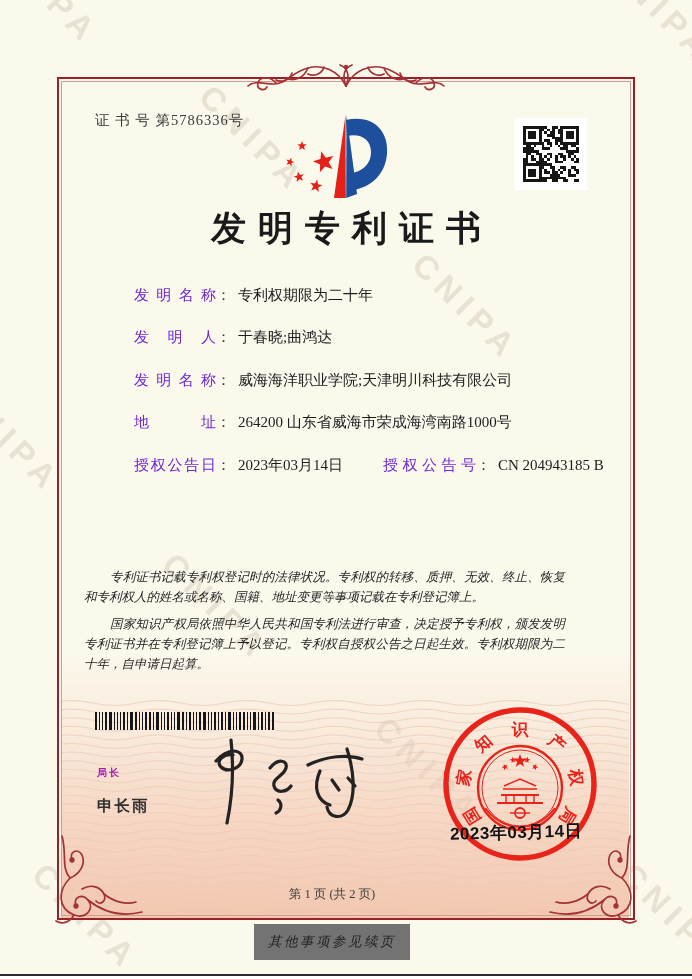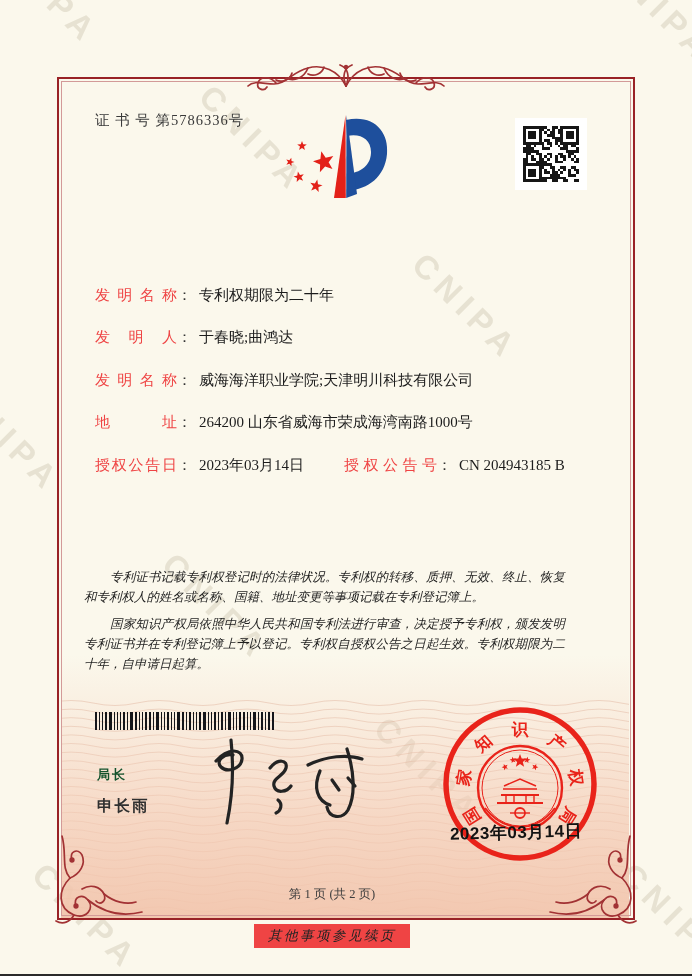--- a/index.html
+++ b/index.html
@@ -36,51 +36,51 @@
       grid-template-columns:repeat(21,1fr);grid-template-rows:repeat(21,1fr);}
   .qr i{display:block;}
   .qr i.on{background:#161616;}
 
   .title{position:absolute;left:0;top:205px;width:692px;text-align:center;
          font-size:35px;font-weight:700;color:#1a1a1a;letter-spacing:12px;text-indent:12px;}
 
   
   .fields{position:absolute;left:95px;top:286px;width:505px;font-size:15px;color:#2e2e2e;}
   .frow{height:42.4px;position:relative;white-space:nowrap;}
-  .flabel{display:inline-block;width:82px;text-align:justify;text-align-last:justify;color:#ef4444;}
+  .flabel{display:inline-block;width:82px;text-align:justify;text-align-last:justify;color:#6d28d9;margin-left:39px;}
   .fcolon{display:inline-block;margin-right:7px;color:#333;}
   .fvalue{color:#1c1c1c;}
   .fgroup2{position:absolute;left:249px;top:0;}
   .fgroup2 .flabel{width:93px;}
 
   
   .paras{position:absolute;left:84px;top:567px;width:481px;font-size:12.5px;line-height:20px;
          font-style:italic;color:#1f1f1f;text-align:justify;}
   .paras p{margin:0 0 7px 0;text-indent:26px;}
 
   .barcode{position:absolute;left:95px;top:712px;width:196px;height:18px;
            display:flex;align-items:stretch;gap:2px;}
   .barcode i{display:block;background:#15151a;}
 
-  .sign-title{position:absolute;left:97px;top:766px;font-size:13px;color:#14532d;
+  .sign-title{position:absolute;left:97px;top:766px;font-size:10px;color:#a21caf;
       font-family:"Liberation Sans","DejaVu Sans",sans-serif;font-weight:600;letter-spacing:2px;}
   .sign-name{position:absolute;left:97px;top:796px;font-size:15.5px;color:#303030;
       font-family:"Liberation Sans","DejaVu Sans",sans-serif;font-weight:600;letter-spacing:2px;}
   .signature{position:absolute;left:198px;top:735px;}
   .signature path{fill:none;stroke:#232323;stroke-width:3.2;stroke-linecap:round;stroke-linejoin:round;}
 
   .seal{position:absolute;left:441px;top:705px;}
   .seal-date{position:absolute;left:450px;top:821px;font-size:17px;font-weight:700;color:#131313;
       font-family:"Liberation Sans","DejaVu Sans",sans-serif;transform:rotate(-1.5deg);letter-spacing:0.5px;}
 
   .page-num{position:absolute;left:0;top:886px;width:692px;text-align:center;
             padding-right:28px;box-sizing:border-box;font-size:12.5px;color:#3c3c3c;}
 
   .note-box{position:absolute;left:332px;top:924px;transform:translateX(-50%);
-            background:#ef4444;padding:3px 14px;font-size:13.5px;font-style:italic;
+            background:#737373;padding:9px 14px;font-size:13.5px;font-style:italic;
             letter-spacing:2.5px;color:#242424;white-space:nowrap;}
 
   .bottom-line{position:absolute;left:0;top:974px;width:692px;height:2px;background:#2a2a2a;}
   .bottom-white{position:absolute;left:0;top:976px;width:692px;height:3px;background:#fff;}
 </style>
 </head>
 <body>
 
 <div class="page">
 
@@ -622,20 +622,21 @@
         <i></i>
         <i class="on"></i>
         <i class="on"></i>
         <i></i>
         <i></i>
         <i class="on"></i>
         <i class="on"></i>
       </div>
   </div>
 
+  <div class="title">发明专利证书</div>
 
   <div class="fields">
     <div class="frow">
       <span class="flabel">发明名称</span><span class="fcolon">：</span><span class="fvalue">专利权期限为二十年</span>
     </div>
     <div class="frow">
       <span class="flabel">发明人</span><span class="fcolon">：</span><span class="fvalue">于春晓;曲鸿达</span>
     </div>
     <div class="frow">
       <span class="flabel">发明名称</span><span class="fcolon">：</span><span class="fvalue">威海海洋职业学院;天津明川科技有限公司</span>

